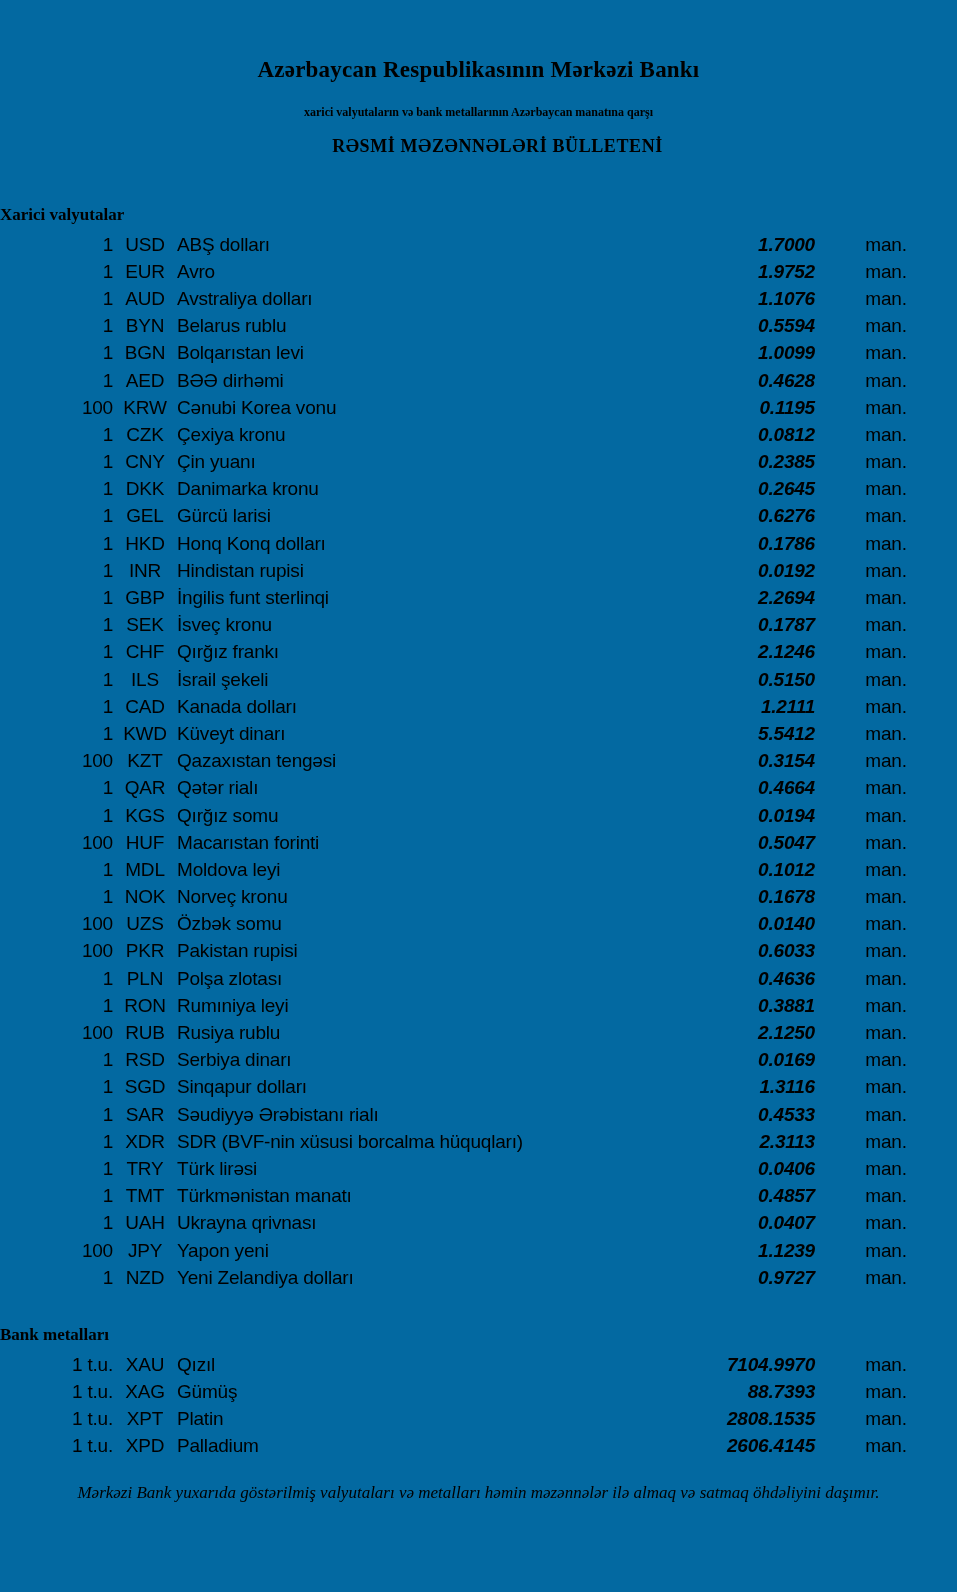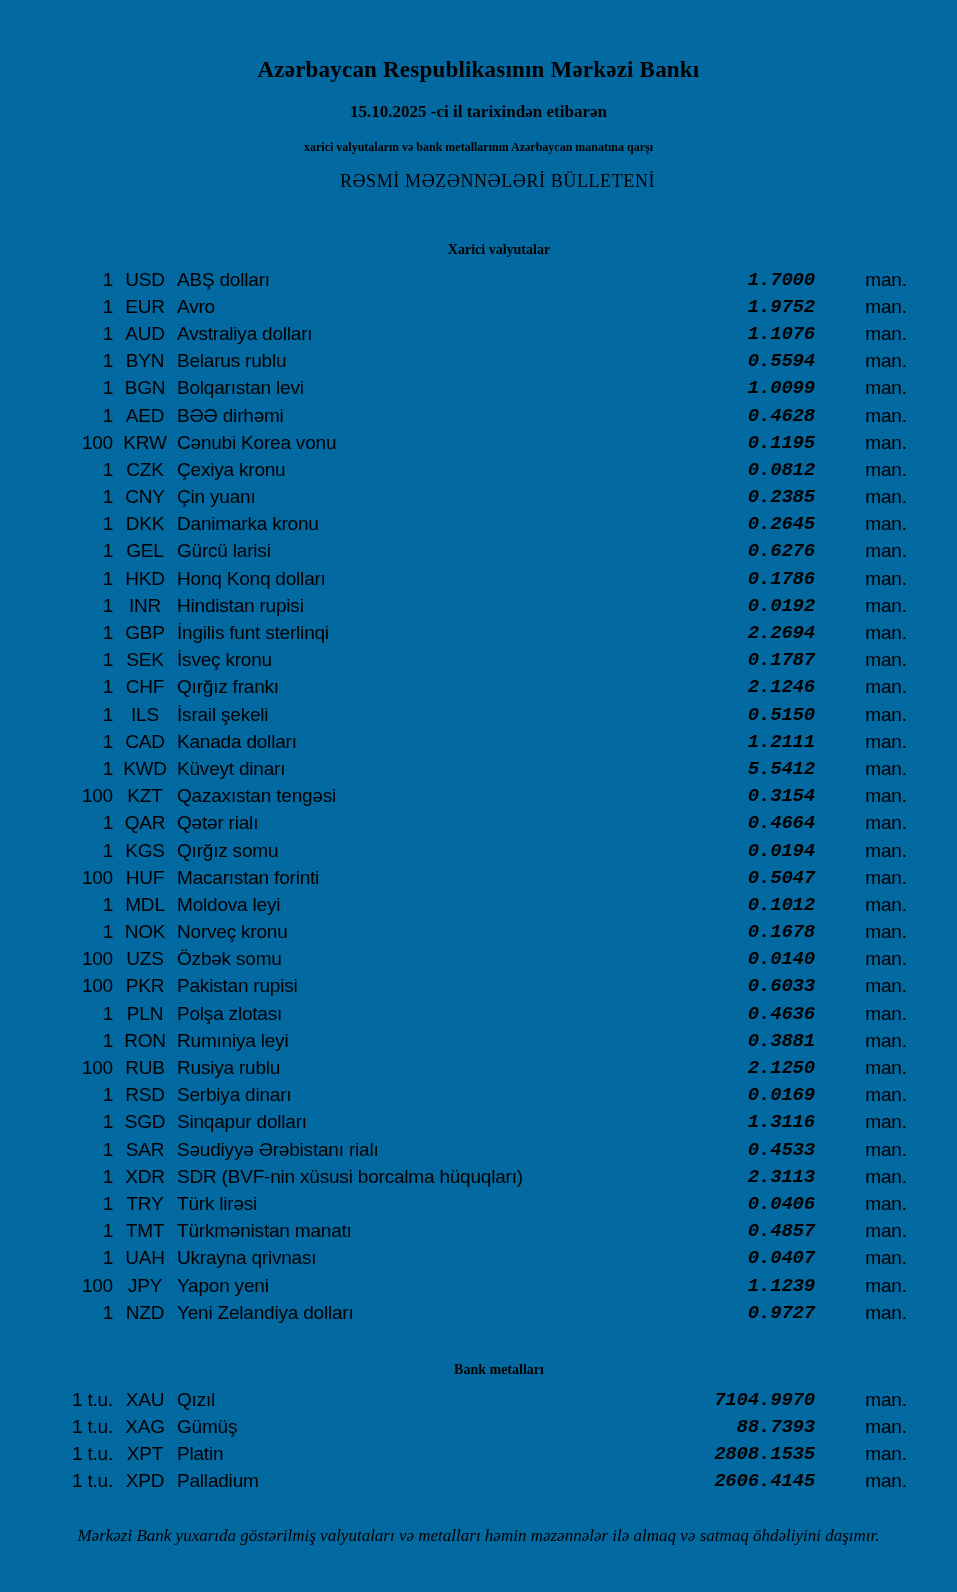--- a/index.html
+++ b/index.html
@@ -29,32 +29,30 @@
     margin-bottom: 13px;
   }
   .subtitle-line {
     font-size: 12px;
     font-weight: bold;
     line-height: 22px;
     margin-bottom: 11px;
   }
   .bulletin-title {
     font-size: 18px;
-    font-weight: normal;
+    font-weight: bold;
     line-height: 24px;
     letter-spacing: 0.6px;
     padding-left: 38px;
   }
   .section-title {
-    text-align: center;
     font-family: "Liberation Serif", serif;
-    font-size: 14px;
+    font-size: 17px;
     font-weight: bold;
     line-height: 24px;
-    margin-left: 41px;
   }
   .section-title.currencies { margin-top: 45px; }
   .section-title.metals { margin-top: 32px; }
 
   table.rates {
     width: 957px;
     border-collapse: collapse;
     table-layout: fixed;
     margin-top: 4px;
   }
@@ -66,45 +64,44 @@
     letter-spacing: -0.2px;
     white-space: nowrap;
     overflow: visible;
   }
   td.qty  { width: 113px; text-align: right; }
   td.code { width: 64px;  text-align: center; }
   td.name { text-align: left; padding-left: 5px; }
   td.rate {
     width: 130px;
     text-align: right;
-    font-family: Liberation Mono, monospace;
+    font-family: Liberation Sans, sans-serif;
     font-style: italic;
     font-weight: bold;
     font-size: 18px;
     letter-spacing: 0;
   }
   td.man  { width: 142px; text-align: center; padding-left: 20px; }
 
   .footer-note {
-    margin-top: 30px;
+    margin-top: 22px;
     text-align: center;
     font-family: "Liberation Serif", serif;
     font-style: italic;
     font-size: 17px;
     line-height: 22px;
   }
 </style>
 </head>
 <body>
 
 <div class="page">
 
   <div class="page-header">
     <div class="bank-name">Azərbaycan Respublikasının Mərkəzi Bankı</div>
-    <div class="date-line">15.10.2025 -ci il tarixindən etibarən</div>
     <div class="subtitle-line">xarici valyutaların və bank metallarının Azərbaycan manatına qarşı</div>
     <div class="bulletin-title">RƏSMİ MƏZƏNNƏLƏRİ BÜLLETENİ</div>
   </div>
 
   <div class="section-title currencies">Xarici valyutalar</div>
 
   <table class="rates">
     <tbody>
 
         <tr>

